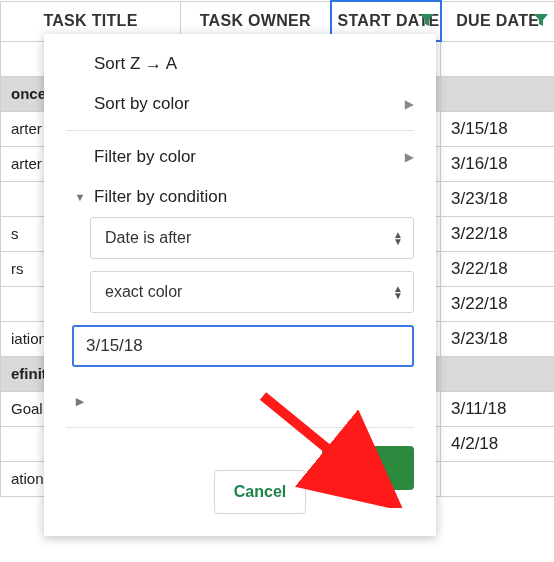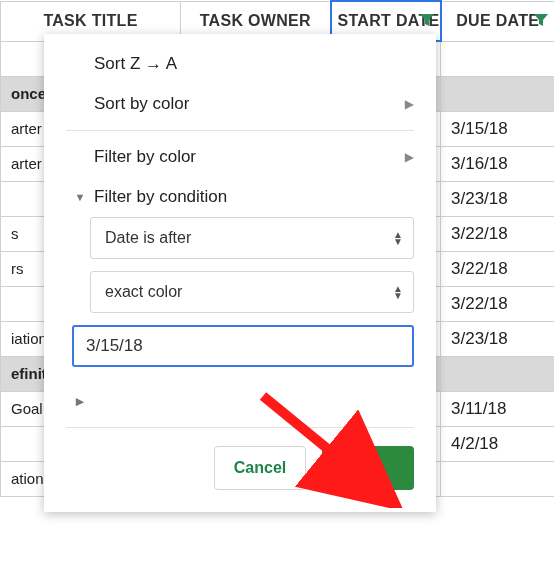--- a/index.html
+++ b/index.html
@@ -144,20 +144,21 @@
     display: inline-flex;
     align-items: center;
     justify-content: center;
     cursor: pointer;
     border: none;
   }
   .btn-cancel {
     background: #fff;
     color: #1e8449;
     border: 1px solid #d5d5d5;
+    margin-top: 24px;
   }
   .btn-ok {
     background: #2b8a3e;
     color: #fef9c3;
   }
 
   
   .arrow {
     position: absolute;
     top: 388px;

